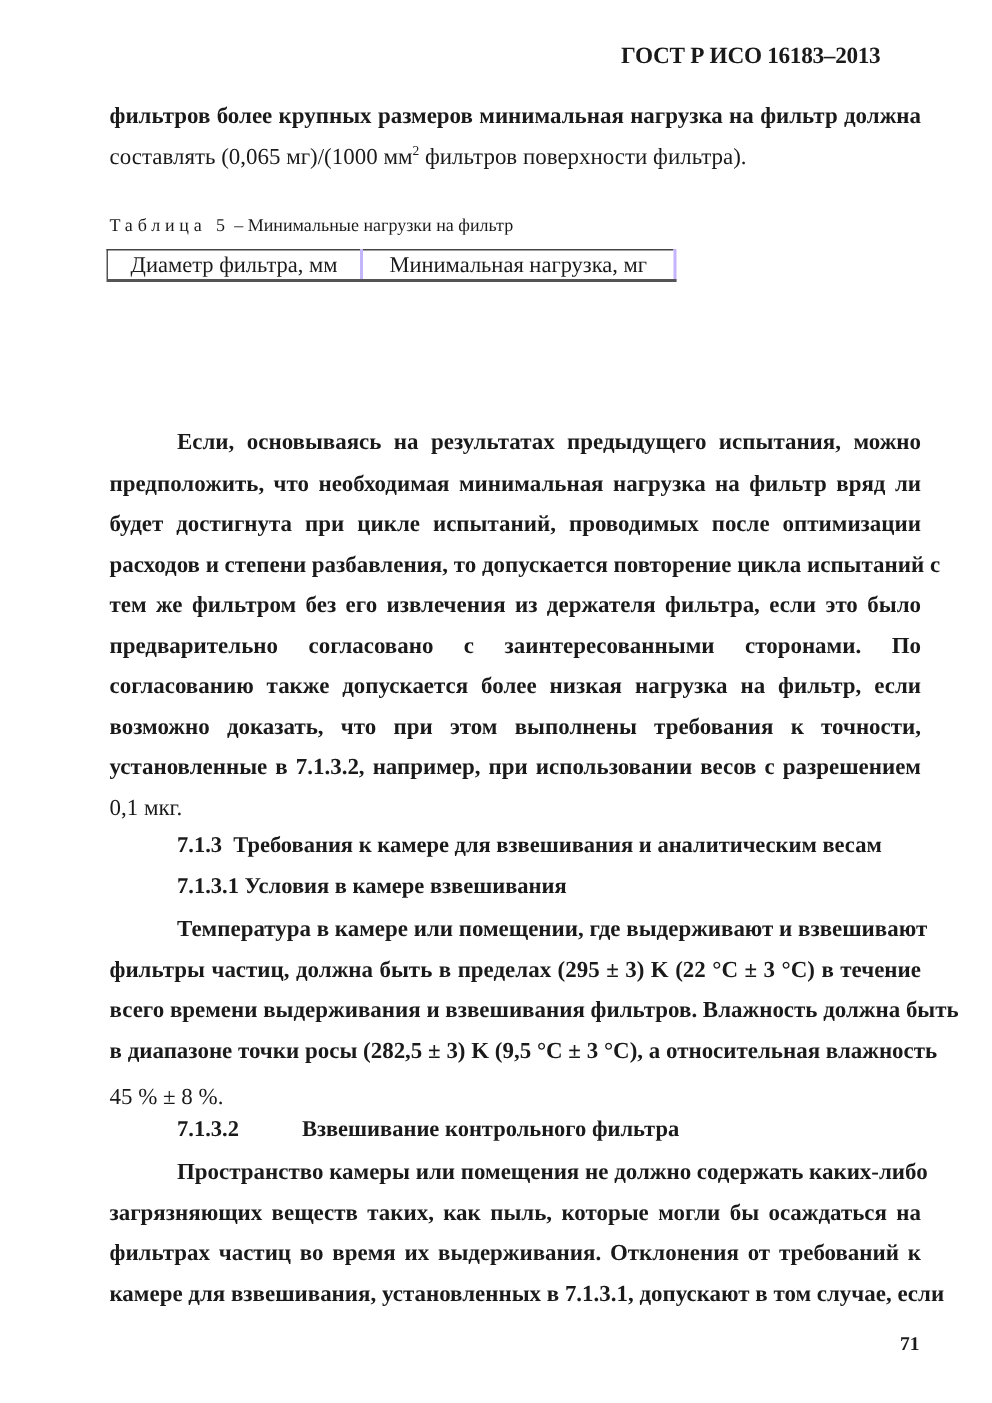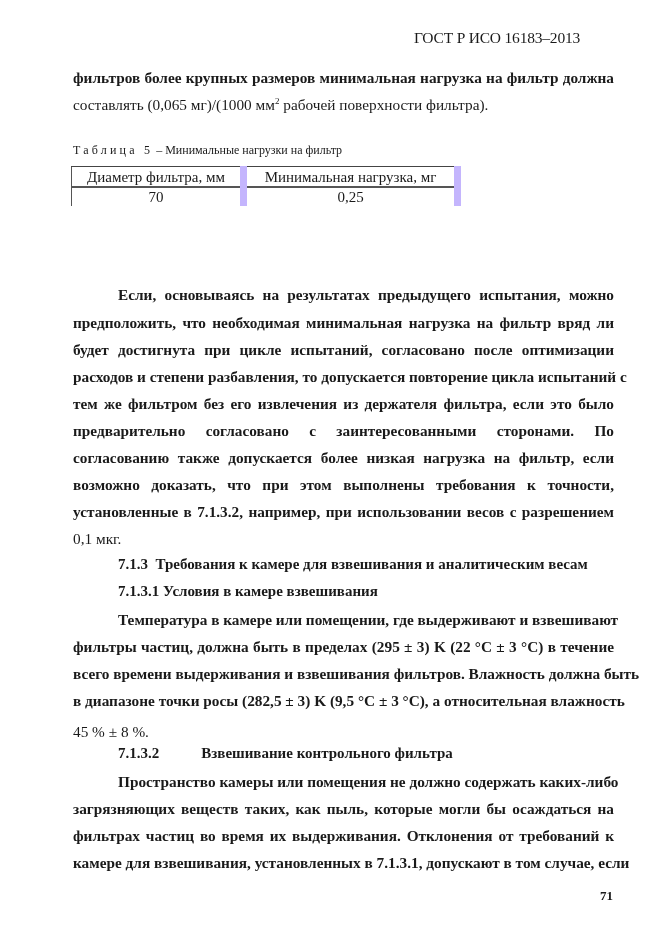--- a/index.html
+++ b/index.html
@@ -3,78 +3,74 @@
 <meta charset="utf-8">
 <style>
   html, body { margin: 0; padding: 0; background: #ffffff; }
   body {
     width: 661px; height: 935px; position: relative; overflow: hidden;
     font-family: "Liberation Serif", "DejaVu Serif", serif;
     color: #1a1a1a;
   }
   .hdr {
     position: absolute; top: 29px; left: 414px;
-    font-weight: normal; font-size: 15.5px; letter-spacing: -0.2px;
+    font-weight: bold; font-size: 15.5px; letter-spacing: -0.2px;
   }
   .line {
     position: absolute; left: 73px; width: 541px;
     font-size: 15.3px; line-height: 19px; white-space: nowrap;
   }
   .just { text-align: justify; text-align-last: justify; font-weight: bold; }
   .indent { left: 118px; width: 496px; }
   sup { font-size: 9px; line-height: 0; vertical-align: 6px; }
   .caption {
     position: absolute; left: 73px; top: 143px;
     font-size: 12px; white-space: nowrap;
   }
   .caption .sp { letter-spacing: 3.2px; }
   table.t5 {
     position: absolute; left: 71px; top: 166px;
     border-collapse: collapse; font-size: 15px;
   }
   table.t5 th, table.t5 td {
     font-weight: normal; text-align: center; padding: 0; height: 18px; line-height: 18px;
-    border-left: 1px solid #555; border-right: 7px solid #c4b5fd;
+    border-left: 1px solid #555; border-right: 2px solid #c4b5fd;
     border-top: 1px solid #666;
   }
   table.t5 thead th { border-top: 1px solid #444; border-bottom: 2px solid #555; height: 19px; }
   table.t5 .c1 { width: 168px; }
   table.t5 .c2 { width: 207px; }
   table.t5 tr.last td { border-bottom: none; }
   .h3 { position: absolute; font-size: 15px; font-weight: bold; white-space: nowrap; }
   .pg { position: absolute; left: 600px; top: 888px; font-size: 13px; font-weight: bold; }
 </style>
 </head>
 <body>
 
 <div class="hdr">ГОСТ Р ИСО 16183–2013</div>
 
 <div class="line just" style="top:68px">фильтров более крупных размеров минимальная нагрузка на фильтр должна</div>
-<div class="line" style="top:95px"><span>составлять (0,065 мг)/(1000 мм</span><sup>2</sup><span> рабочей поверхности фильтра).</span></div>
+<div class="line" style="top:95px"><span>составлять (0,065 мг)/(1000 мм</span><sup>2</sup><span> фильтров поверхности фильтра).</span></div>
 
 <div class="caption"><span class="sp">Таблица 5</span><span> – Минимальные нагрузки на фильтр</span></div>
 
 <table class="t5">
   <thead>
     <tr>
       <th class="c1">Диаметр фильтра, мм</th>
       <th class="c2">Минимальная нагрузка, мг</th>
     </tr>
   </thead>
   <tbody>
-    <tr>
-      <td>70</td>
-      <td>0,25</td>
-    </tr>
   </tbody>
 </table>
 
 <div class="line just indent" style="top:285px">Если, основываясь на результатах предыдущего испытания, можно</div>
 <div class="line just" style="top:313px">предположить, что необходимая минимальная нагрузка на фильтр вряд ли</div>
-<div class="line just" style="top:340px">будет достигнута при цикле испытаний, согласовано после оптимизации</div>
+<div class="line just" style="top:340px">будет достигнута при цикле испытаний, проводимых после оптимизации</div>
 <div class="line just" style="top:367px">расходов и степени разбавления, то допускается повторение цикла испытаний с</div>
 <div class="line just" style="top:394px">тем же фильтром без его извлечения из держателя фильтра, если это было</div>
 <div class="line just" style="top:421px">предварительно согласовано с заинтересованными сторонами. По</div>
 <div class="line just" style="top:448px">согласованию также допускается более низкая нагрузка на фильтр, если</div>
 <div class="line just" style="top:475px">возможно доказать, что при этом выполнены требования к точности,</div>
 <div class="line just" style="top:502px">установленные в 7.1.3.2, например, при использовании весов с разрешением</div>
 <div class="line" style="top:529px">0,1 мкг.</div>
 
 <div class="h3" style="left:118px; top:556px"><span>7.1.3</span>&nbsp;&nbsp;<span>Требования к камере для взвешивания и аналитическим весам</span></div>
 

